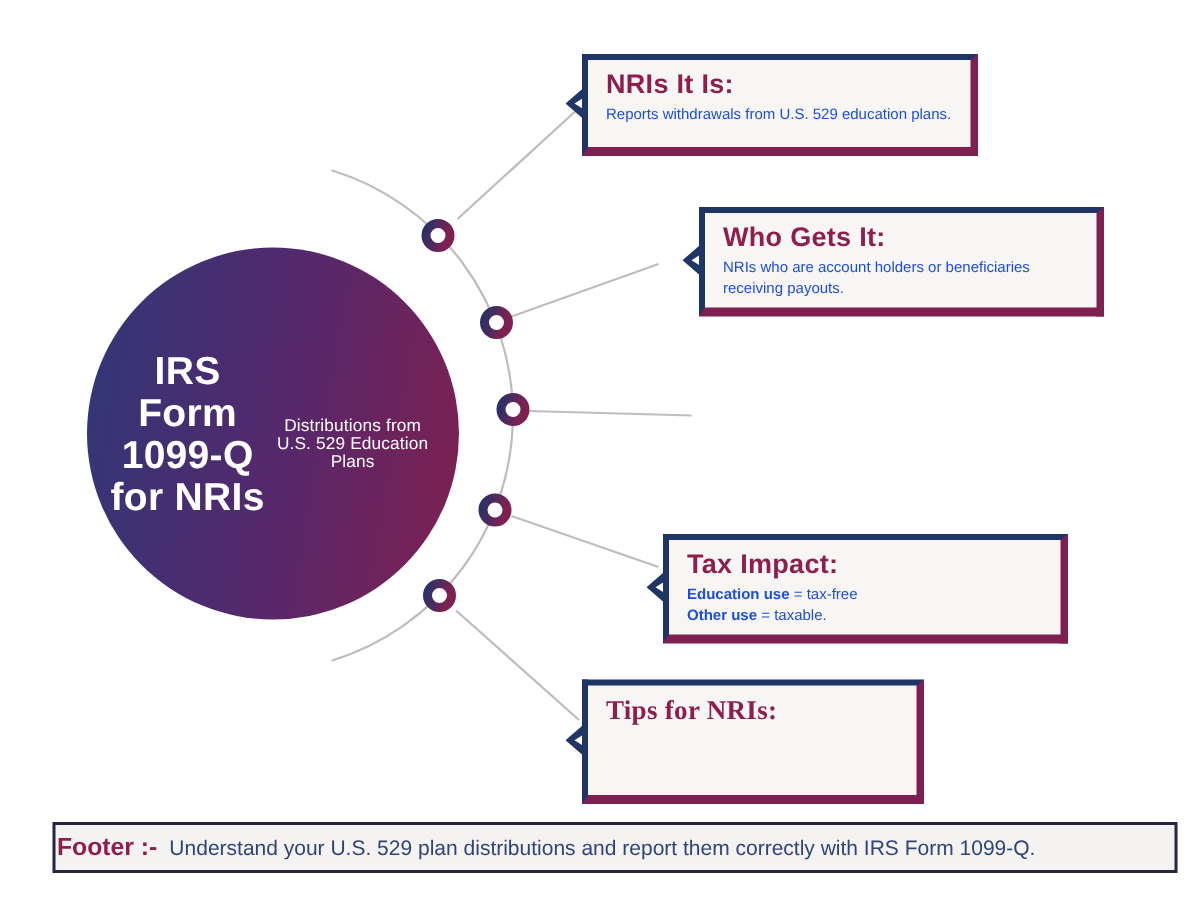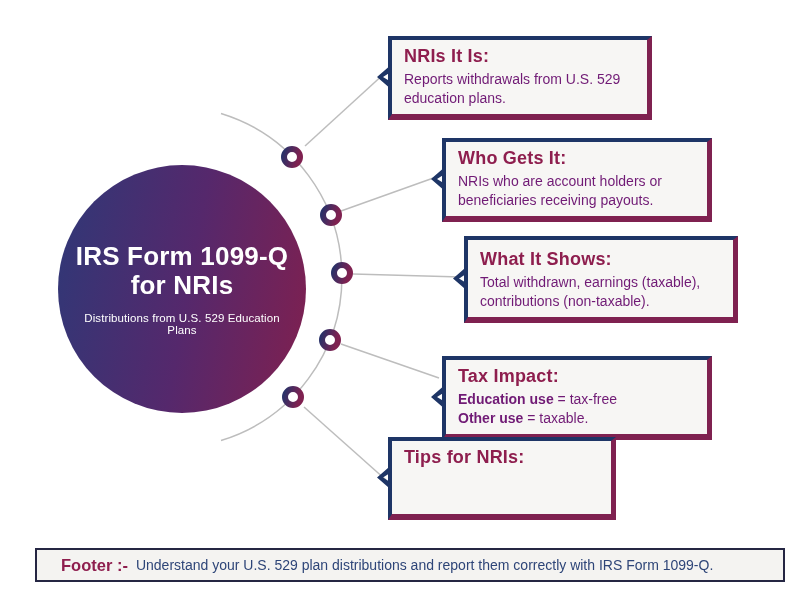--- a/index.html
+++ b/index.html
@@ -23,21 +23,21 @@
   }
 
   
   .center-circle {
     position: absolute;
     left: 58px; top: 165px;
     width: 248px; height: 248px;
     border-radius: 50%;
     background: linear-gradient(100deg, #2f3877 0%, #55286c 52%, #80204f 100%);
     display: flex;
-    flex-direction: column;
+    flex-direction: row;
     align-items: center;
     justify-content: center;
     text-align: center;
     color: #ffffff;
     padding: 0 14px;
   }
   .center-title {
     font-size: 26px;
     font-weight: bold;
     line-height: 1.08;
@@ -72,44 +72,44 @@
   .callout h3 {
     color: #8e1e4e;
     font-size: 18px;
     font-weight: bold;
     letter-spacing: 0.2px;
     margin-bottom: 3px;
   }
   .callout .body,
   .callout .line,
   .callout li {
-    color: #701a75;
-    font-size: 14px;
+    color: #1d4ed8;
+    font-size: 10px;
     line-height: 1.35;
   }
   .callout ul { list-style: none; }
   .callout li::before { content: "\2022\00a0"; }
   .callout .line b { font-weight: bold; }
 
   #box-1 { left: 388px; top: 36px;  width: 264px; min-height: 68px; }
-  #box-2 { left: 442px; top: 138px; width: 270px; min-height: 72px; }
+  #box-2 { left: 466px; top: 138px; width: 270px; min-height: 72px; }
   #box-3 { left: 464px; top: 236px; width: 274px; min-height: 80px; padding-top: 9px; }
   #box-4 { left: 442px; top: 356px; width: 270px; min-height: 73px; }
-  #box-5 { left: 388px; top: 437px; width: 228px; min-height: 83px; }
+  #box-5 { left: 388px; top: 453px; width: 228px; min-height: 83px; font-family: Liberation Serif, serif; }
 
   
   .footer-bar {
     position: absolute;
     left: 35px; top: 548px;
     width: 750px; height: 34px;
     background: #f4f3f1;
     border: 2px solid #252643;
     display: flex;
     align-items: center;
-    padding: 0 24px;
+    padding: 0 1px;
     white-space: nowrap;
   }
   .footer-label {
     color: #8e1e4e;
     font-weight: bold;
     font-size: 16.5px;
     margin-right: 8px;
   }
   .footer-text {
     color: #2e4578;
@@ -154,25 +154,20 @@
     <h3>NRIs It Is:</h3>
     <div class="body">Reports withdrawals from U.S. 529 education plans.</div>
   </div>
 
   <div class="callout" id="box-2">
     <span class="notch"></span>
     <h3>Who Gets It:</h3>
     <div class="body">NRIs who are account holders or beneficiaries receiving payouts.</div>
   </div>
 
-  <div class="callout" id="box-3">
-    <span class="notch"></span>
-    <h3>What It Shows:</h3>
-    <div class="body">Total withdrawn, earnings (taxable), contributions (non-taxable).</div>
-  </div>
 
   <div class="callout" id="box-4">
     <span class="notch"></span>
     <h3>Tax Impact:</h3>
     <div class="line"><b>Education use</b><span> = tax-free</span></div>
     <div class="line"><b>Other use</b><span> = taxable.</span></div>
   </div>
 
   <div class="callout" id="box-5">
     <span class="notch"></span>

